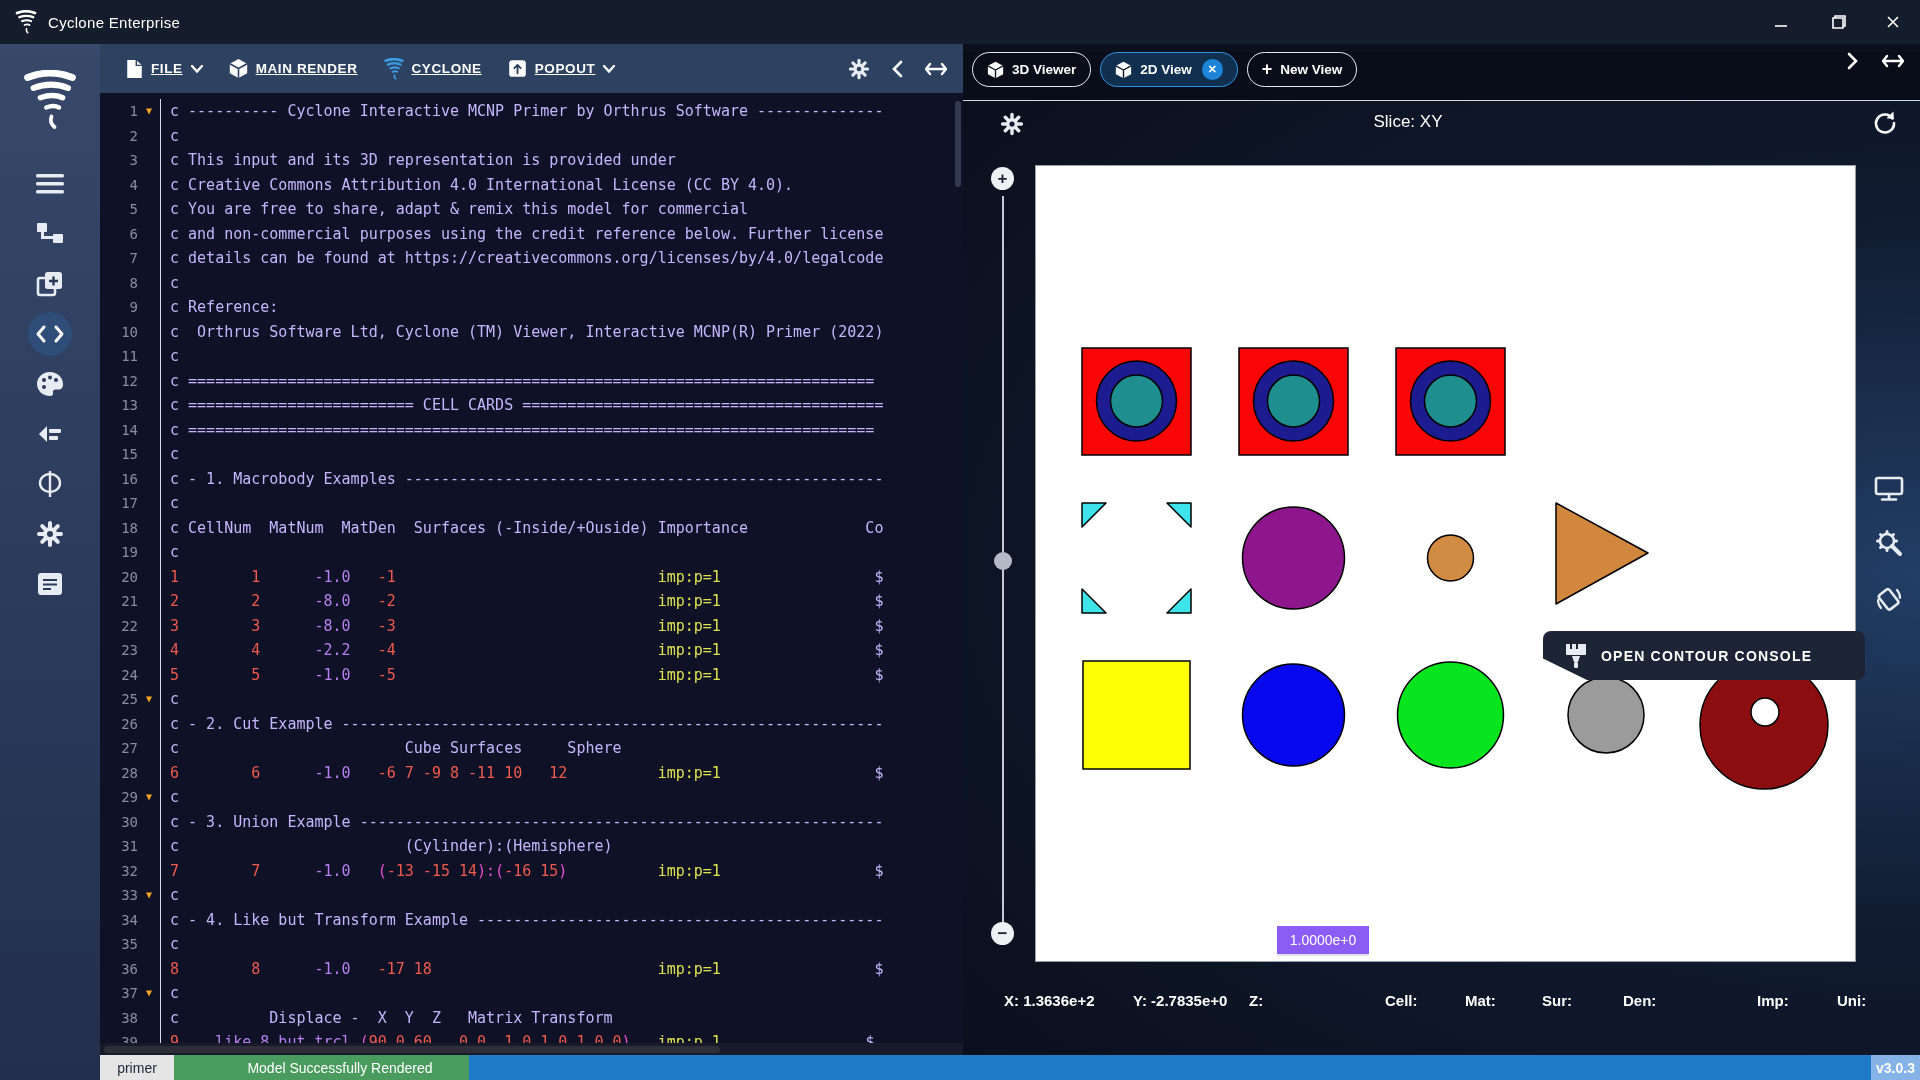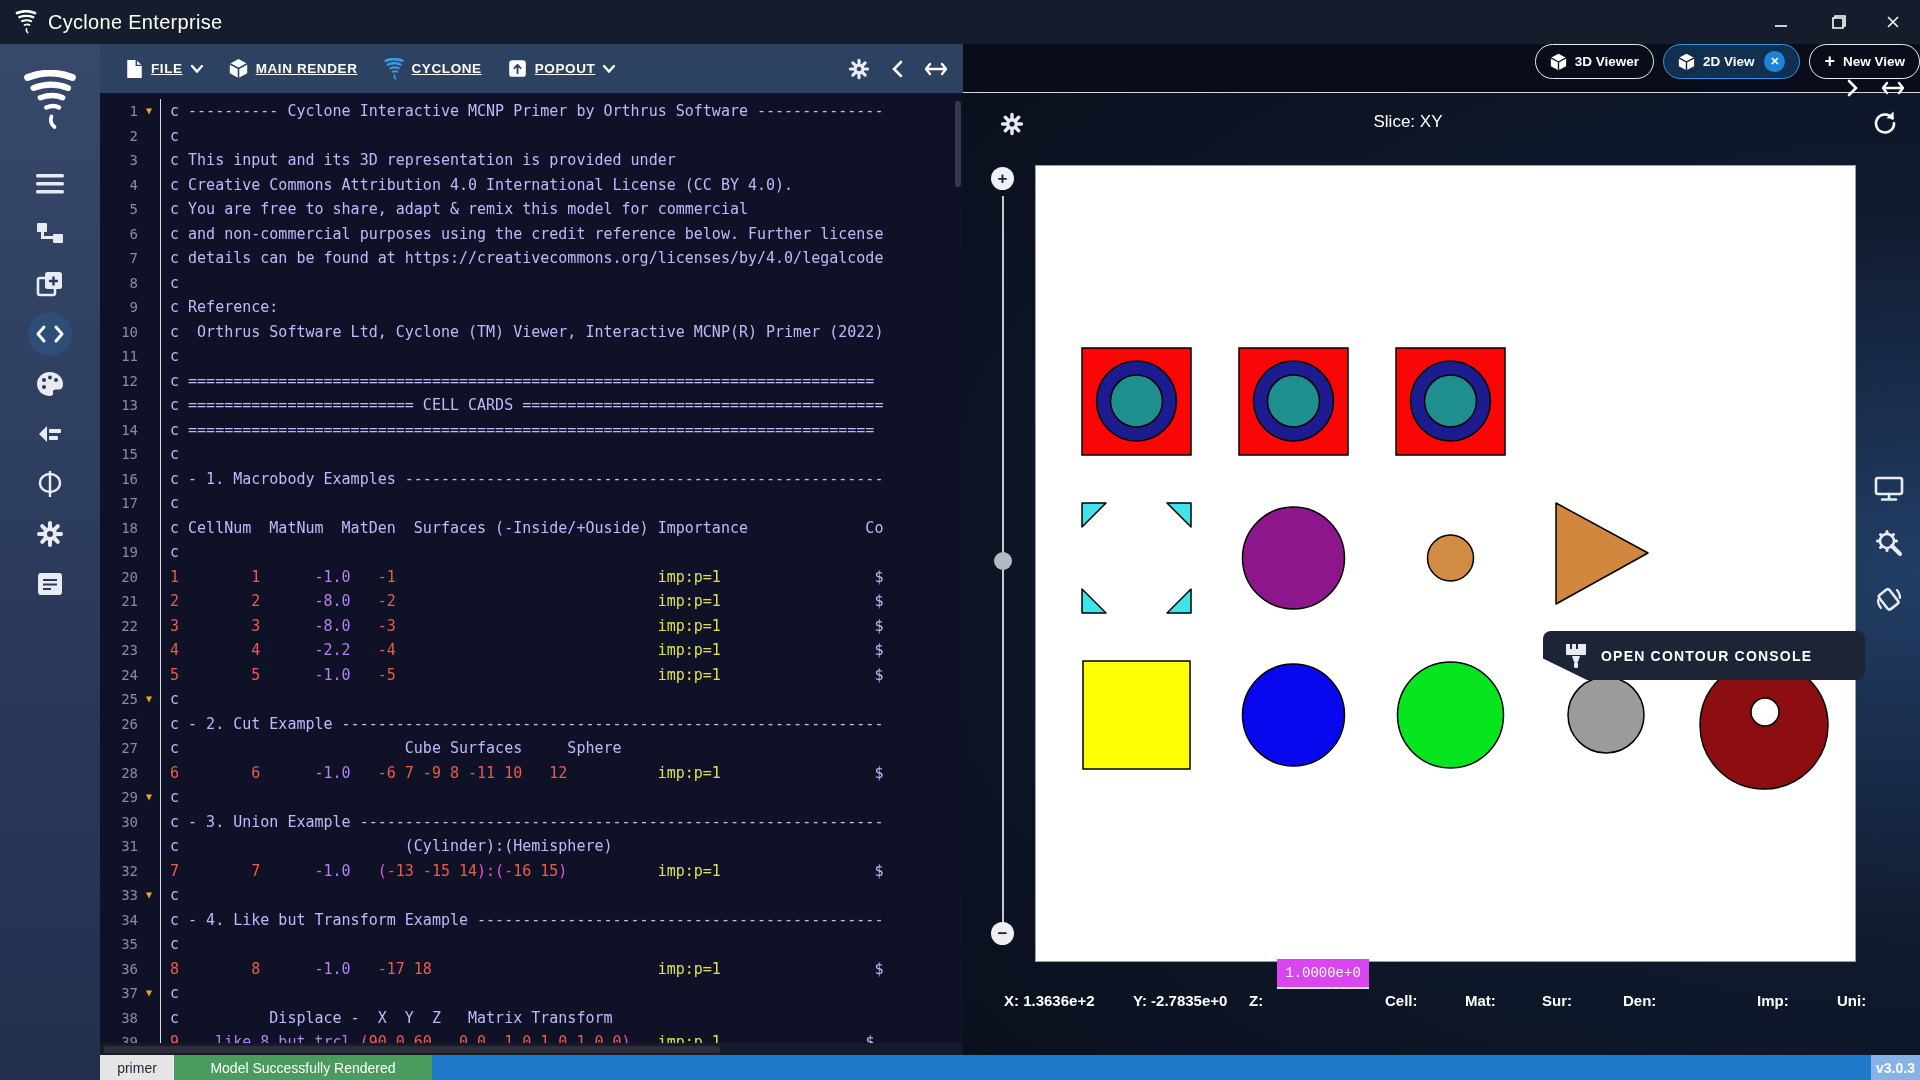--- a/index.html
+++ b/index.html
@@ -3,21 +3,21 @@
 <meta charset="utf-8">
 <style>
   html,body{margin:0;padding:0;background:#0b101d;}
   #app{position:relative;width:1920px;height:1080px;overflow:hidden;
        font-family:"Liberation Sans",sans-serif;color:#fff;}
 
   
   .titlebar{position:absolute;left:0;top:0;width:1920px;height:44px;background:#151c2c;
             display:flex;align-items:center;}
   .titlebar .tlogo{margin-left:14px;}
-  .titlebar .ttl{margin-left:10px;font-size:20px;letter-spacing:.3px;}
+  .titlebar .ttl{margin-left:10px;font-size:15px;letter-spacing:.3px;}
   .winbtns{position:absolute;right:18px;top:0;height:44px;display:flex;align-items:center;gap:38px;}
   .wbtn{width:18px;height:18px;display:flex;align-items:center;justify-content:center;cursor:pointer;}
 
   
   .sidebar{position:absolute;left:0;top:44px;width:100px;height:1036px;
            background:linear-gradient(180deg,#37486a 0%,#2b3a5b 55%,#22304d 100%);
            display:flex;flex-direction:column;align-items:center;}
   .sb-logo{margin-top:26px;}
   .sb-item{width:44px;height:44px;margin-top:6px;display:flex;align-items:center;justify-content:center;border-radius:50%;}
   .sb-item.first{margin-top:32px;}
@@ -39,29 +39,29 @@
   .ct{border-left:1px solid #d7dbe4;padding-left:9px;white-space:pre;flex:none;}
   .sg-g{color:#c4b5fd}.sg-r{color:#ee5a4c}.sg-p{color:#b97ef2}
   .sg-y{color:#dfe14e}.sg-m{color:#e84fd7}.sg-w{color:#c8c8d0}
   .vscroll{position:absolute;right:2px;top:8px;width:6px;height:86px;background:#323a52;border-radius:3px;}
   .hscroll{position:absolute;left:100px;top:1043px;width:863px;height:13px;background:#171a28;}
   .hthumb{position:absolute;left:4px;top:3px;width:616px;height:7px;background:#2e2e3a;border-radius:3px;}
 
   
   .bbar{position:absolute;left:100px;top:1055px;width:1820px;height:25px;display:flex;font-size:14px;}
   .bb-file{width:74px;background:#e5e5e5;color:#1c2639;display:flex;align-items:center;justify-content:center;}
-  .bb-msg{width:258px;background:#4a9b5e;color:#fff;display:flex;align-items:center;justify-content:center;}
+  .bb-msg{width:258px;background:#4a9b5e;color:#fff;display:flex;align-items:center;justify-content:center;padding-left:37px;}
   .bb-fill{flex:1;background:#1e79c8;}
   .bb-ver{width:49px;background:#85b3e7;color:#fff;font-weight:bold;display:flex;align-items:center;justify-content:center;}
 
   
   .rpanel{position:absolute;left:963px;top:93px;width:957px;height:962px;
           background:radial-gradient(130% 80% at 100% 50%, #223e66 0%, #101a2e 48%, #0a0f1c 100%);}
-  .rtabs{position:absolute;left:963px;top:44px;width:957px;height:48px;background:#080d19;
-         border-bottom:1px solid rgba(235,240,246,.9);display:flex;align-items:flex-end;flex-direction:column;}
+  .rtabs{position:absolute;left:963px;top:52px;width:957px;height:48px;background:#080d19;
+         border-bottom:1px solid rgba(235,240,246,.9);display:flex;align-items:flex-start;}
   .pill{display:flex;align-items:center;gap:8px;height:33px;padding:0 14px;margin-left:9px;
         border:1.6px solid #e8ecf2;border-radius:18px;font-size:13.5px;font-weight:bold;cursor:pointer;white-space:nowrap;}
   .pill.active{border-color:#2f93e6;background:rgba(34,104,170,.38);}
   .pill .closex{width:21px;height:21px;border-radius:50%;background:#1d84d8;display:flex;align-items:center;
         justify-content:center;font-size:11px;font-weight:bold;margin-left:2px;}
   .rtab-icons{margin-left:auto;display:flex;gap:24px;margin-right:16px;align-items:center;}
 
   .vheader-gear{position:absolute;left:1000px;top:112px;}
   .slice-title{position:absolute;left:963px;top:112px;width:890px;text-align:center;font-size:17px;font-weight:normal;}
   .vheader-refresh{position:absolute;left:1872px;top:110px;}
@@ -76,23 +76,23 @@
 
   
   .tooltip{position:absolute;left:1543px;top:631px;width:322px;height:49px;background:#1d2436;
            border-radius:8px;display:flex;align-items:center;cursor:pointer;
            clip-path:polygon(0 0,100% 0,100% 100%,44px 100%,0 56%);}
   .tooltip .txt{font-size:14px;font-weight:bold;letter-spacing:1.2px;margin-left:14px;}
   .tooltip .ticon{margin-left:22px;}
 
   
   .coord{position:absolute;top:986px;height:28px;display:flex;align-items:center;font-size:15px;font-weight:bold;}
-  .zinput{position:absolute;left:1277px;top:959px;width:88px;height:26px;background:#d946ef;border:none;
+  .zinput{position:absolute;left:1277px;top:926px;width:88px;height:26px;background:#8b5cf6;border:none;
           border-bottom:2px solid #dfe3ea;color:#fff;font-size:14px;text-align:center;
-          font-family:Liberation Mono, monospace;}
+          font-family:Liberation Sans, sans-serif;}
 
   .redge{position:absolute;left:1874px;display:flex;flex-direction:column;}
   svg{display:block;}
 </style>
 </head>
 <body>
 
 <div id="app">
 
   <div class="titlebar">

